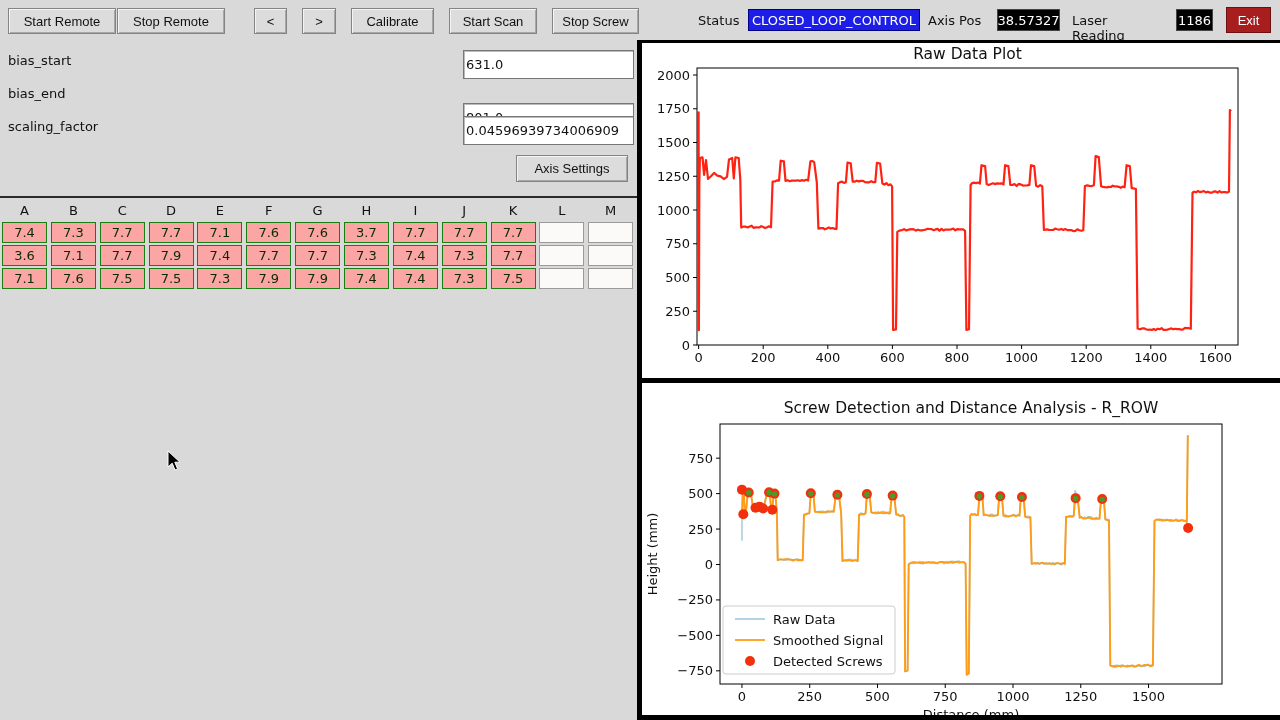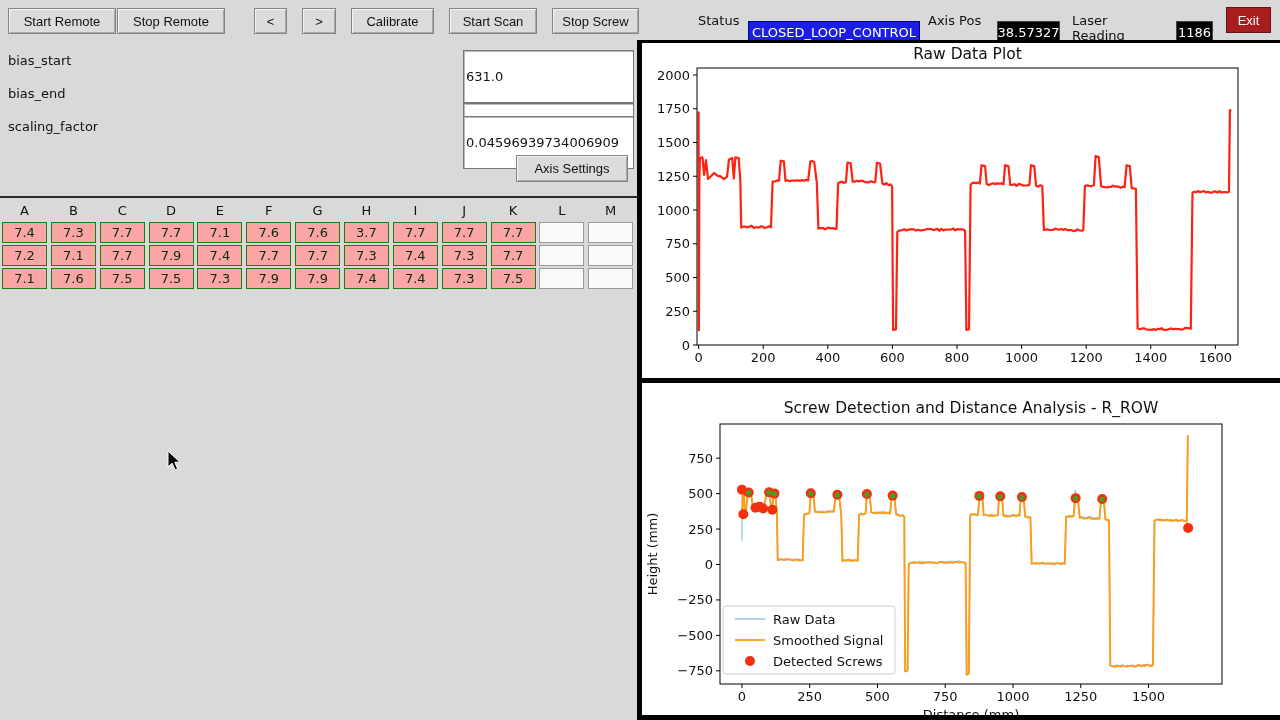--- a/index.html
+++ b/index.html
@@ -6,28 +6,28 @@
   #app{position:relative;width:1280px;height:720px;overflow:hidden;
        font-family:"DejaVu Sans","Liberation Sans",sans-serif;font-size:13px;color:#111;
        background:#d9d9d9;}
   
   #toolbar{position:absolute;left:0;top:0;width:1068px;height:40px;background:#d9d9d9;}
   .tbtn{position:absolute;top:8px;height:26px;background:#dcdcdc;border:1px solid #848484;
         box-shadow:inset 1px 1px 0 #f4f4f4, inset -1px -1px 0 #a8a8a8;
         display:flex;align-items:center;justify-content:center;font-size:13px;color:#111;
         box-sizing:border-box;cursor:default;}
   .badge{position:absolute;top:9px;height:22px;display:flex;align-items:center;justify-content:center;
-         font-size:13px;color:#fff;box-sizing:border-box;margin-top:12px;}
+         font-size:13px;color:#fff;box-sizing:border-box;}
   .tlabel{position:absolute;top:13px;font-size:13px;color:#111;}
   
   #left-panel{position:absolute;left:0;top:40px;width:637px;height:680px;background:#d9d9d9;}
   .field-label{position:absolute;left:8px;font-size:13px;color:#111;}
   .field-input{position:absolute;left:463px;width:165px;height:19px;background:#fff;
                border:1px solid #777;box-shadow:inset 1px 1px 0 #bbb;font-family:"DejaVu Sans",sans-serif;
-               font-size:13px;color:#111;padding:16px 2px;box-sizing:content-box;}
+               font-size:13px;color:#111;padding:4px 2px;box-sizing:content-box;}
   #save-btn{position:absolute;left:516px;top:115px;width:112px;height:27px;}
   
   #grid{position:absolute;left:0;top:156px;width:637px;height:96px;border-top:2px solid #2a2a2a;}
   .gcell{position:absolute;display:flex;align-items:center;justify-content:center;
          font-size:13px;box-sizing:border-box;}
   .ghead{color:#111;background:transparent;}
   .gval{background:#fca5a5;border:1px solid #1a7f12;color:#072;color:#0a2a06;}
   .gempty{background:#fbfaf8;border:1px solid #9a9a9a;}
   
   #right-region{position:absolute;left:637px;top:40px;width:643px;height:680px;background:#000;}
@@ -91,21 +91,21 @@
         <div class="gcell gval" style="left: 148.55px; top: 24px; width: 45px; height: 21px;">7.7</div>
         <div class="gcell gval" style="left: 197.4px; top: 24px; width: 45px; height: 21px;">7.1</div>
         <div class="gcell gval" style="left: 246.25px; top: 24px; width: 45px; height: 21px;">7.6</div>
         <div class="gcell gval" style="left: 295.1px; top: 24px; width: 45px; height: 21px;">7.6</div>
         <div class="gcell gval" style="left: 343.95px; top: 24px; width: 45px; height: 21px;">3.7</div>
         <div class="gcell gval" style="left: 392.8px; top: 24px; width: 45px; height: 21px;">7.7</div>
         <div class="gcell gval" style="left: 441.65px; top: 24px; width: 45px; height: 21px;">7.7</div>
         <div class="gcell gval" style="left: 490.5px; top: 24px; width: 45px; height: 21px;">7.7</div>
         <div class="gcell gempty" style="left: 539.35px; top: 24px; width: 45px; height: 21px;"></div>
         <div class="gcell gempty" style="left: 588.2px; top: 24px; width: 45px; height: 21px;"></div>
-        <div class="gcell gval" style="left: 2px; top: 47px; width: 45px; height: 21px;">7.2</div>
+        <div class="gcell gval" style="left: 2px; top: 47px; width: 45px; height: 21px;">3.6</div>
         <div class="gcell gval" style="left: 50.85px; top: 47px; width: 45px; height: 21px;">7.1</div>
         <div class="gcell gval" style="left: 99.7px; top: 47px; width: 45px; height: 21px;">7.7</div>
         <div class="gcell gval" style="left: 148.55px; top: 47px; width: 45px; height: 21px;">7.9</div>
         <div class="gcell gval" style="left: 197.4px; top: 47px; width: 45px; height: 21px;">7.4</div>
         <div class="gcell gval" style="left: 246.25px; top: 47px; width: 45px; height: 21px;">7.7</div>
         <div class="gcell gval" style="left: 295.1px; top: 47px; width: 45px; height: 21px;">7.7</div>
         <div class="gcell gval" style="left: 343.95px; top: 47px; width: 45px; height: 21px;">7.3</div>
         <div class="gcell gval" style="left: 392.8px; top: 47px; width: 45px; height: 21px;">7.4</div>
         <div class="gcell gval" style="left: 441.65px; top: 47px; width: 45px; height: 21px;">7.3</div>
         <div class="gcell gval" style="left: 490.5px; top: 47px; width: 45px; height: 21px;">7.7</div>

